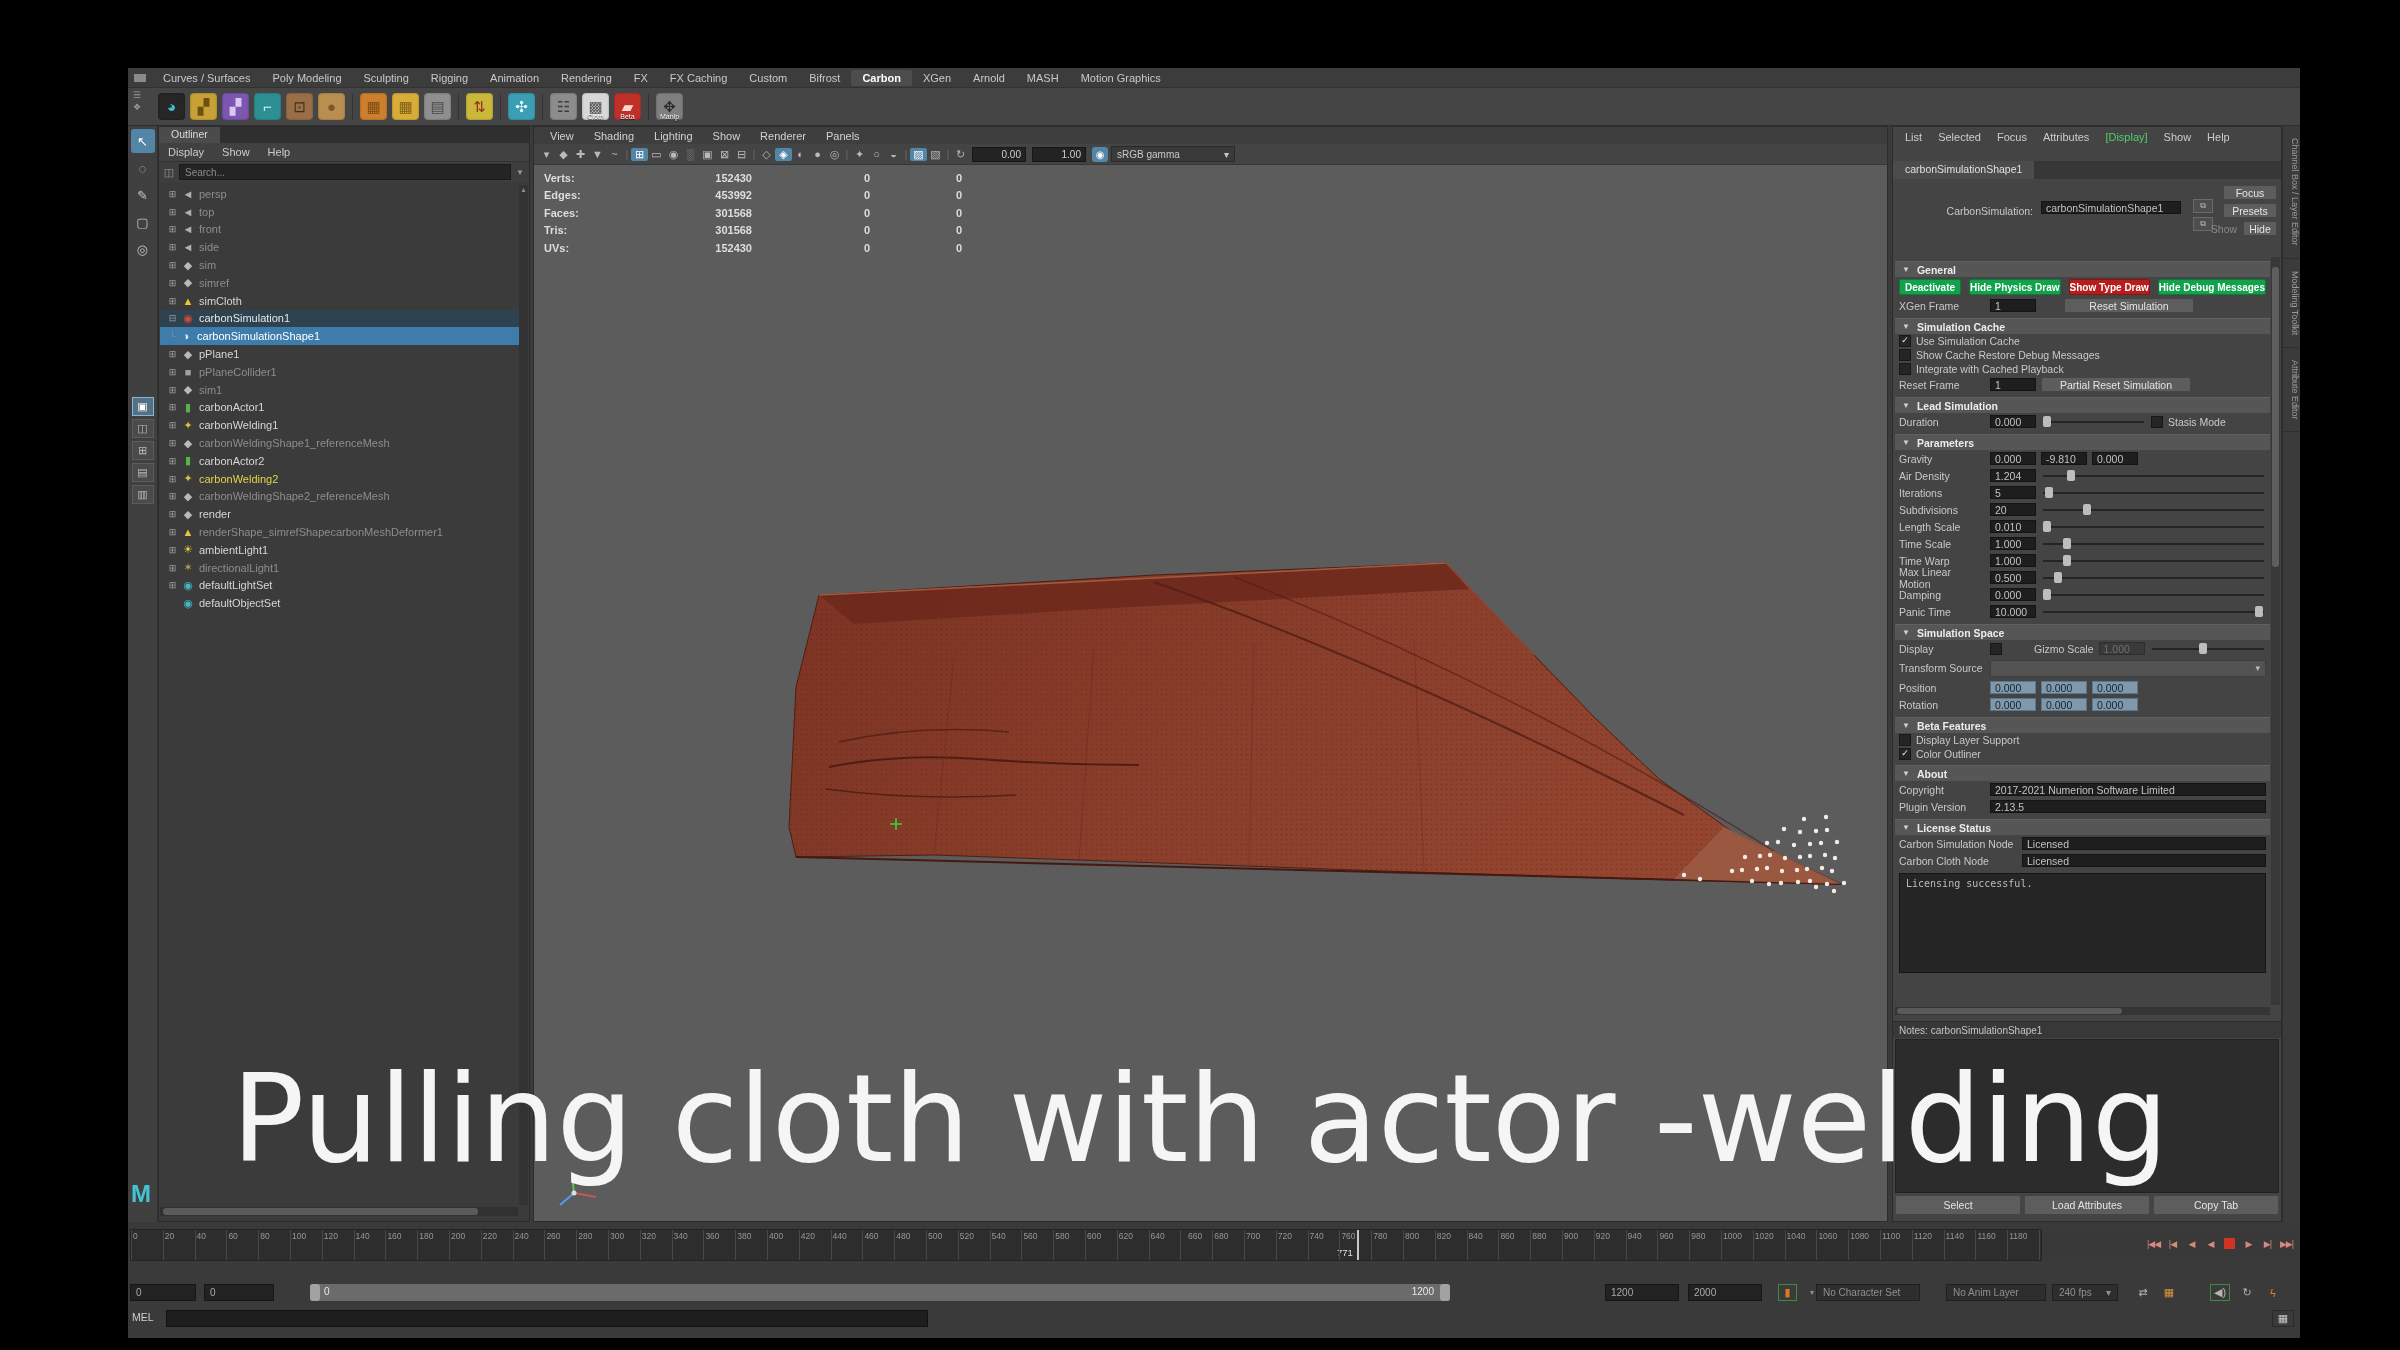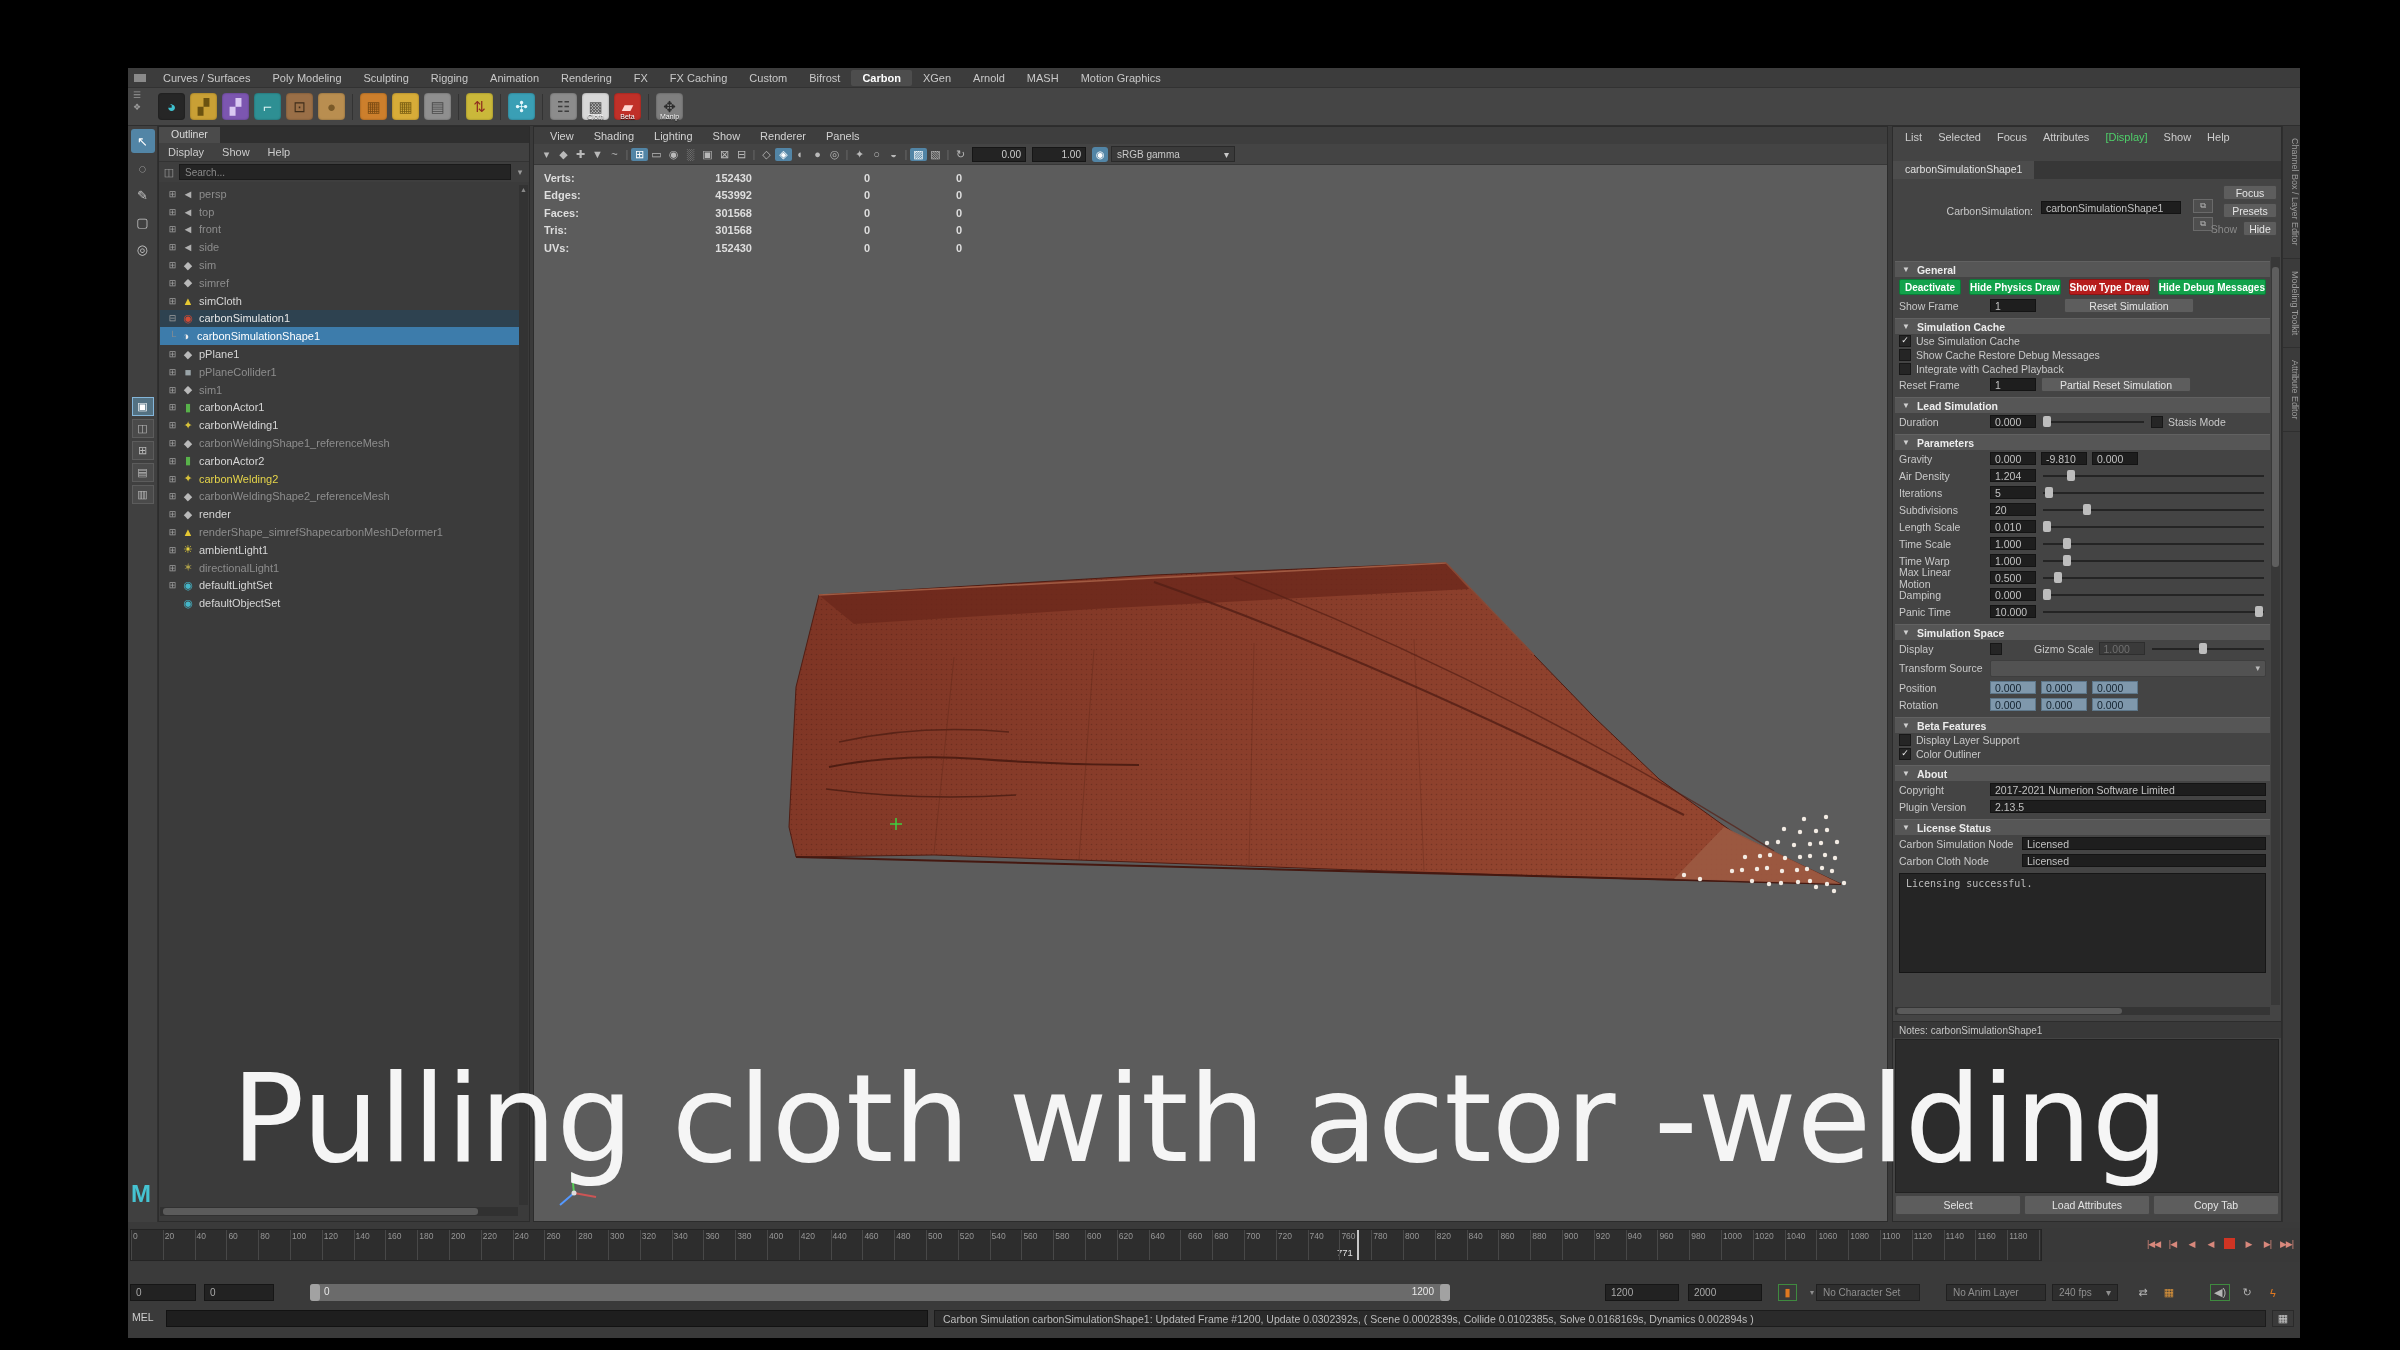--- a/index.html
+++ b/index.html
@@ -626,21 +626,21 @@
               <span class="tri">▼</span>
               <span>General</span>
             </div>
           <div class="ae-row btnrow">
             <div class="btn green">Deactivate</div>
             <div class="btn green">Hide Physics Draw</div>
             <div class="btn red">Show Type Draw</div>
             <div class="btn green">Hide Debug Messages</div>
           </div>
           <div class="ae-row">
-            <span class="ae-label">Show Frame</span>
+            <span class="ae-label">XGen Frame</span>
             <span class="fld w44">1</span>
             <span style="width:18px"></span>
             <div class="btn wbtn">Reset Simulation</div>
           </div>
 
           <div class="sect">
               <span class="tri">▼</span>
               <span>Simulation Cache</span>
             </div>
           <div class="ae-row short">
@@ -1031,19 +1031,18 @@
       <div class="rb rico" style="left:2006px;width:18px">⇄</div>
       <div class="rb rico" style="left:2032px;width:18px;color:#d8923a">▦</div>
       <div class="rb rico" style="left:2082px;width:20px;border:1px solid #3f8a3f">◀)</div>
       <div class="rb rico" style="left:2110px;width:18px">↻</div>
       <div class="rb rico" style="left:2136px;width:18px;color:#e07820">ϟ</div>
     </div>
 
     <div class="cmdline">
       <span class="mel-label">MEL</span>
       <div class="mel-input"></div>
-      <div class="statusbox">Carbon Simulation carbonSimulationShape1: Updated Frame #1200, Update 0.0302392s, ( Scene 0.0002839s, Collide 0.0102385s, Solve 0.0168169s, Dynamics 0.002894s )</div>
       <div class="status-icon">▦</div>
     </div>
   </div>
 
   <div class="caption">Pulling cloth with actor -welding</div>
 </div>
 
 </body></html>

